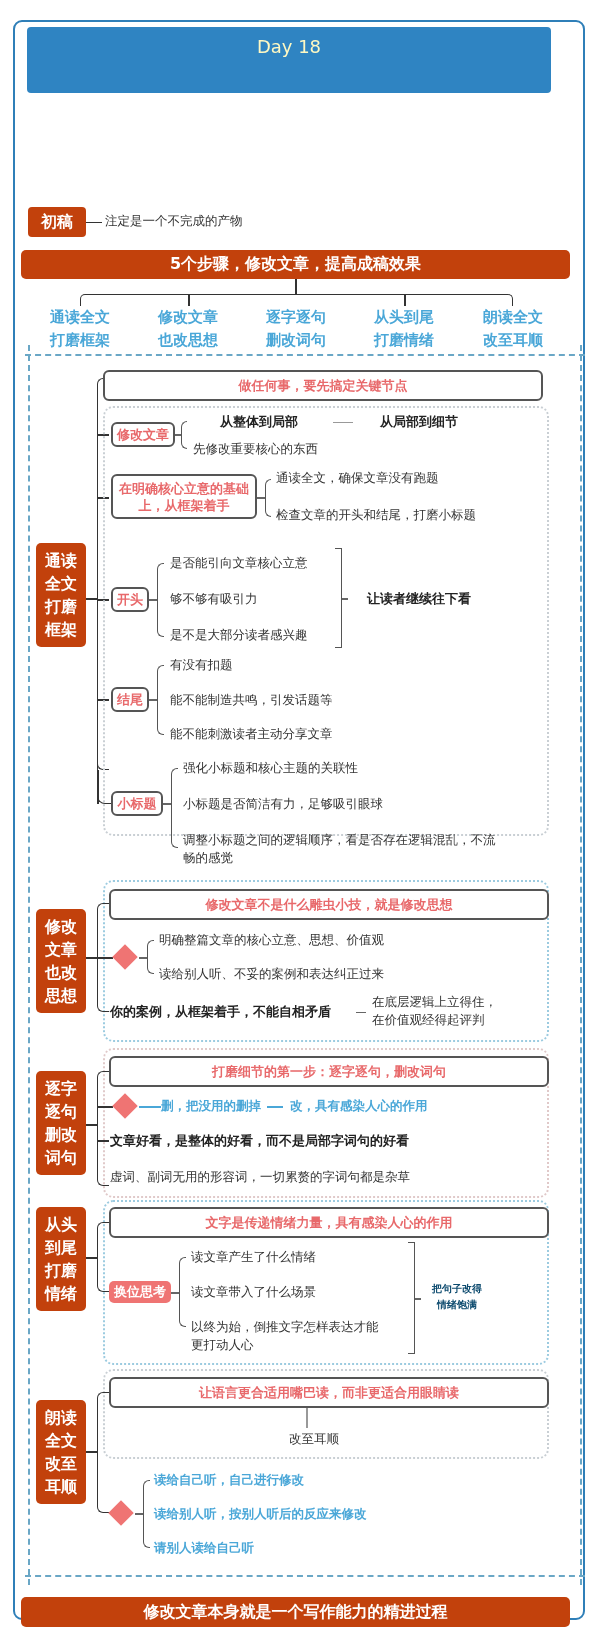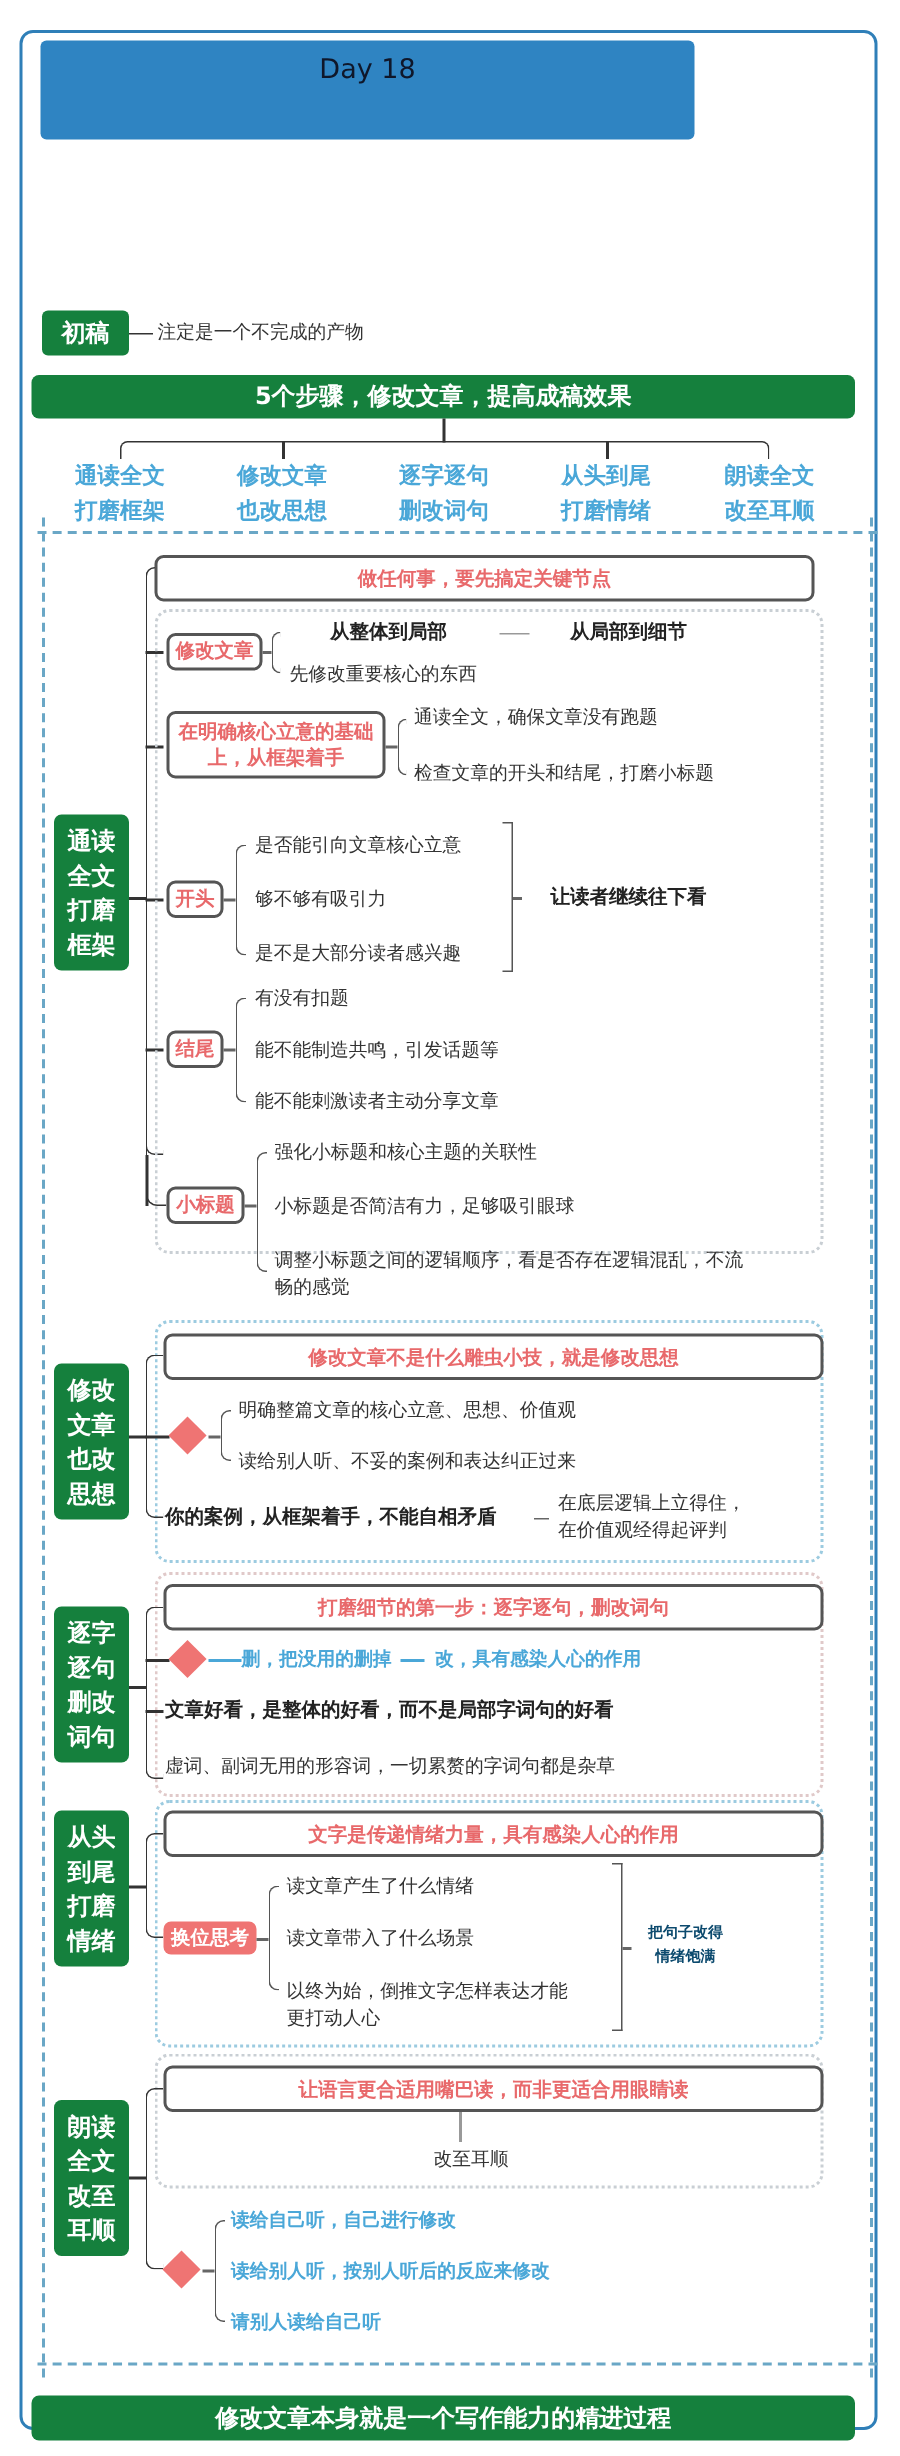--- a/index.html
+++ b/index.html
@@ -2,28 +2,28 @@
 <html><head>
 <meta charset="utf-8">
 <style>
   * { box-sizing: border-box; margin: 0; padding: 0; }
   html, body { width: 600px; height: 1637px; background: #ffffff; overflow: hidden; }
   body { font-family: "DejaVu Sans", "Liberation Sans", sans-serif; color: #333; position: relative; }
 
   .frame { position: absolute; left: 13px; top: 20px; width: 572px; height: 1600px;
            border: 2px solid #2f7fb8; border-radius: 9px; background: #fff; }
 
-  .title-bar { position: absolute; left: 27px; top: 27px; width: 436px; height: 66px;
-               background: #2f84c2; border-radius: 4px; color: #0f172a; text-align: center; }
+  .title-bar { position: absolute; left: 27px; top: 27px; width: 524px; height: 66px;
+               background: #2f84c2; border-radius: 4px; color: #fef9c3; text-align: center; }
   .title-bar .day { font-size: 18px; margin-top: 9px; line-height: 22px; }
   .title-bar .main { font-size: 20px; font-weight: bold; line-height: 26px; }
 
   .abs { position: absolute; }
 
-  .pill-blue { background: #15803d; color: #fff; font-weight: bold; border-radius: 4px;
+  .pill-blue { background: #c2410c; color: #fff; font-weight: bold; border-radius: 4px;
                display: flex; align-items: center; justify-content: center; text-align: center; }
 
   .draft-tag { left: 28px; top: 207px; width: 58px; height: 30px; font-size: 16px; }
   .draft-line { left: 86px; top: 222px; width: 16px; height: 1px; background: #333; }
   .draft-text { left: 105px; top: 213px; font-size: 13px; color: #333; }
 
   .steps-bar { left: 21px; top: 250px; width: 549px; height: 29px; font-size: 16px; border-radius: 5px; }
 
   .step-lbl { font-size: 15px; font-weight: bold; color: #4aa7d8; text-align: center; width: 90px; line-height: 23px; }
   .dash-vl { width: 0; border-left: 2px dashed #6aa7c6; }

